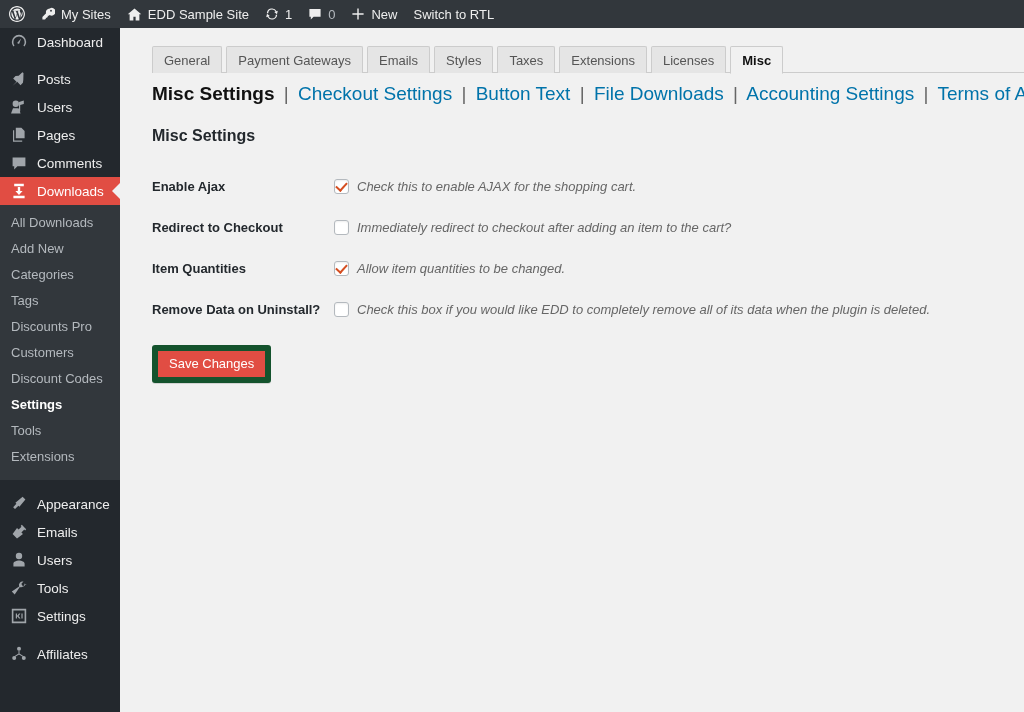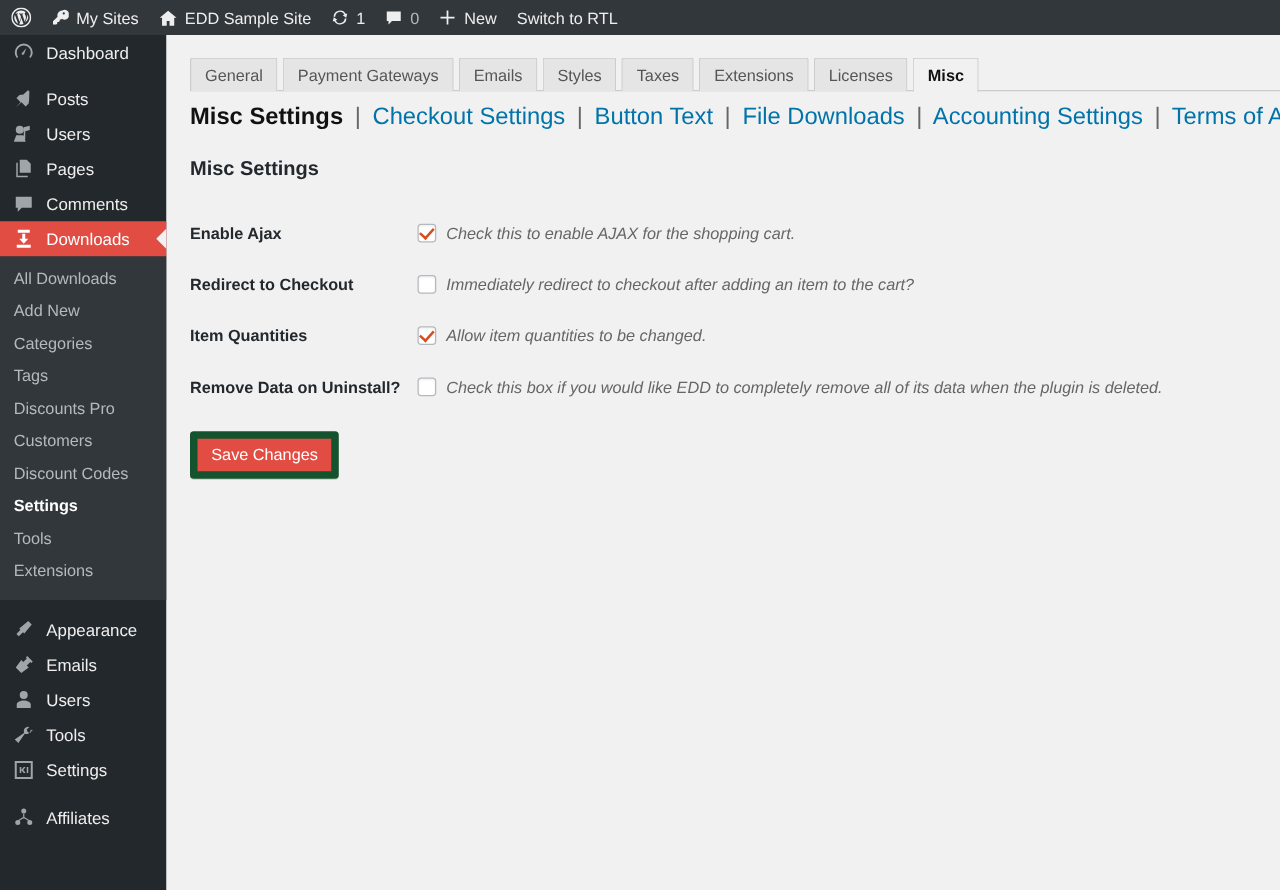--- a/index.html
+++ b/index.html
@@ -26,21 +26,21 @@
     color: #eeeeee; text-decoration: none;
   }
   .ab-item:first-child { padding-left: 9px; }
   .ab-icon { display: inline-flex; align-items: center; justify-content: center; }
   .ab-count { color: #b4b9be; }
   .ab-count.on { color: #eeeeee; }
 
   
   #sidebar {
     position: absolute; top: 28px; left: 0;
-    width: 133px; height: 684px;
+    width: 120px; height: 684px;
     background: #23282d;
     z-index: 20;
   }
   .menu-top {
     position: relative;
     display: flex; align-items: center;
     height: 28px; padding-left: 10px;
     gap: 9px;
     font-size: 13.5px; color: #eeeeee;
     cursor: pointer;

